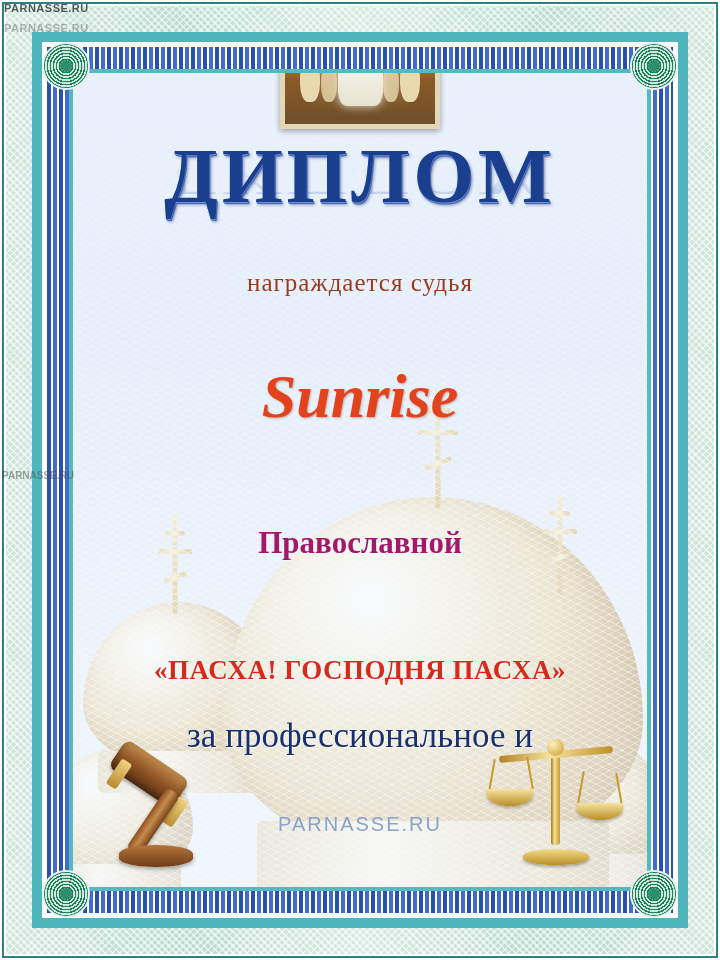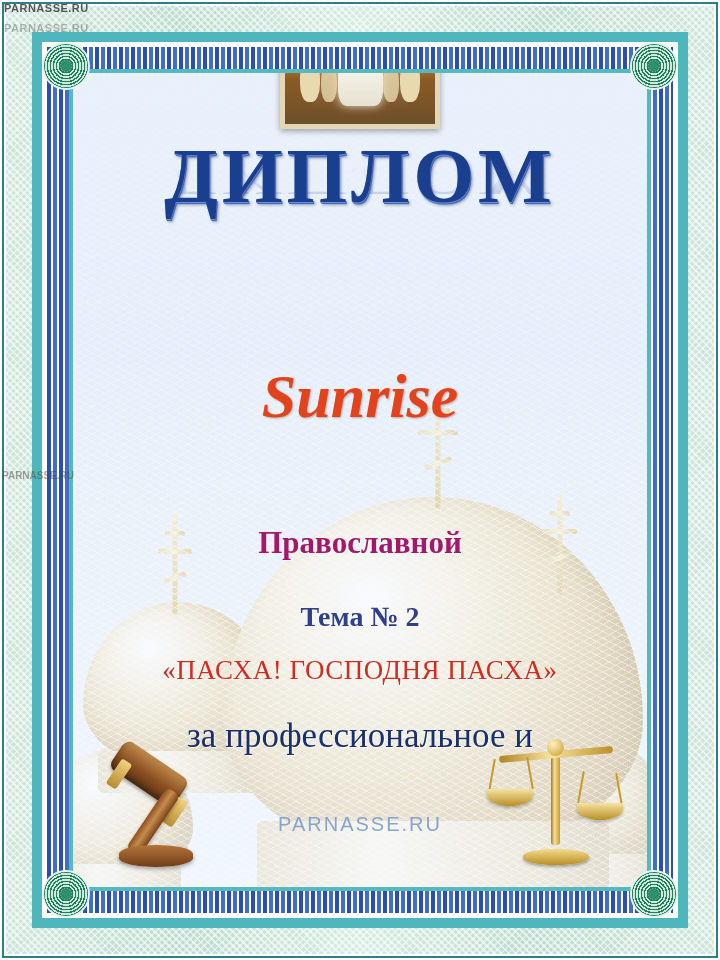--- a/index.html
+++ b/index.html
@@ -359,21 +359,21 @@
     font-weight: bold;
     font-size: 28px;
     color: #2f3e8e;
     text-shadow: 1px 1px 1px rgba(255,255,255,.8);
   }
 
   .theme-name {
     position: absolute;
     top: 582px;
     left: 0; right: 0;
-    font-weight: normal;
+    font-weight: bold;
     font-size: 27px;
     color: #d8291c;
     letter-spacing: .5px;
     text-shadow: 1px 1px 1px rgba(255,255,255,.85);
   }
 
   .reason {
     position: absolute;
     top: 640px;
     left: 0; right: 0;
@@ -594,28 +594,28 @@
       <div class="icon-fig" style="left:10%;top:38%;width:20px;height:46px;"></div>
       <div class="icon-fig" style="right:10%;top:38%;width:20px;height:46px;"></div>
       <div class="icon-fig" style="left:24%;top:44%;width:16px;height:40px;opacity:.8;"></div>
       <div class="icon-fig" style="right:24%;top:44%;width:16px;height:40px;opacity:.8;"></div>
     </div>
 
     <div class="content">
       <div class="title-reflection">ДИПЛОМ</div>
       <div class="title">ДИПЛОМ</div>
 
+      <div class="awarded">награждается  судья</div>
 
       <div class="nickname">Sunrise</div>
 
       <div class="org">
         <div>Православной</div>
       </div>
 
-      <div class="theme">Тема № 2</div>
 
       <div class="theme-name">«ПАСХА! ГОСПОДНЯ ПАСХА»</div>
 
       <div class="reason">
         <div>за профессиональное и</div>
       </div>
 
       <div class="site-watermark">PARNASSE.RU</div>
     </div>
 

